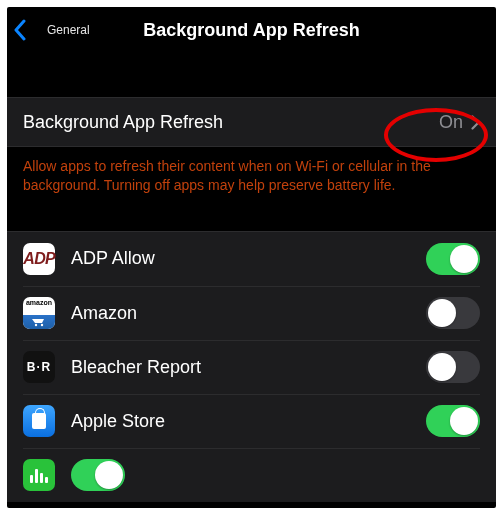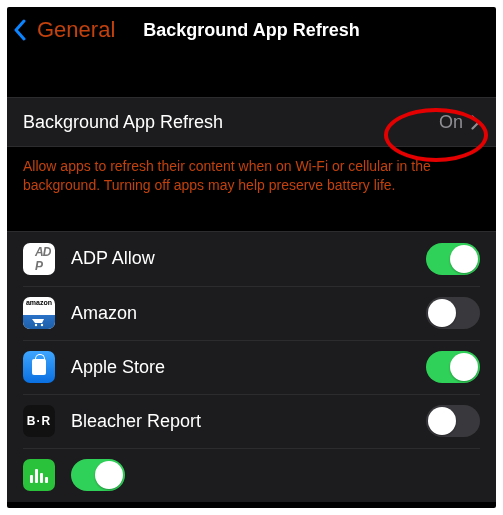--- a/index.html
+++ b/index.html
@@ -22,23 +22,23 @@
   }
   .nav {
     display: flex;
     align-items: center;
     height: 46px;
     padding: 0 6px;
   }
   .back {
     display: flex;
     align-items: center;
-    color: #c2410c;
-    font-size: 22px;
-    gap: 10px;
+    color: #e5e5e5;
+    font-size: 12px;
+    gap: 20px;
   }
   .back svg { display: block; }
   .title {
     position: absolute;
     left: 0; right: 0;
     text-align: center;
     font-size: 18px;
     font-weight: 600;
     color: #fff;
     pointer-events: none;
@@ -136,21 +136,21 @@
     border: 4px solid #e40000;
     border-radius: 50%;
     width: 104px;
     height: 54px;
     right: 8px;
     top: 101px;
     pointer-events: none;
   }
 
   
-  .ic-adp { background: #fff; color: #737373; font-size: 12px; font-style: italic; letter-spacing: -1px; padding-left: 12px; }
+  .ic-adp { background: #fff; color: #7f1d1d; font-size: 16px; font-style: italic; letter-spacing: -1px; }
   .ic-amazon { background: #fff; position: relative; flex-direction: column; overflow: hidden; }
   .ic-amazon .top { font-size: 7px; color: #000; line-height: 1; margin-top: 2px; }
   .ic-amazon .cart { height: 14px; width: 100%; background: linear-gradient(#2a72c8, #1d5fa8); margin-top: auto; display:flex; align-items:center; justify-content:center; }
   .ic-amazon .cart svg { display:block; }
   .ic-apple { background: linear-gradient(#3ea6ff, #0a6fe0); }
   .ic-apple .bag { width: 14px; height: 16px; background: #fff; border-radius: 2px; position: relative; }
   .ic-apple .bag::before { content:""; position:absolute; top:-5px; left:3px; width:8px; height:6px; border:1.5px solid #fff; border-bottom:none; border-radius: 5px 5px 0 0; }
   .ic-br { background: #111; color: #fff; font-size: 12px; letter-spacing: 1px; }
   .ic-clarity { background: #29c23a; }
   .ic-clarity .bars { display:flex; align-items:flex-end; gap:2px; height:16px; }
@@ -209,35 +209,35 @@
         </div>
         <div class="app-label">Amazon</div>
         <div class="switch off">
             <div class="knob"></div>
           </div>
       </div>
     </div>
 
     <div class="app-row">
       <div class="app-inner">
-        <div class="app-icon ic-apple">
-            <div class="bag"></div>
-          </div>
-        <div class="app-label">Apple Store</div>
-        <div class="switch on">
-            <div class="knob"></div>
-          </div>
-      </div>
-    </div>
-
-    <div class="app-row">
-      <div class="app-inner">
         <div class="app-icon ic-br">B·R</div>
         <div class="app-label">Bleacher Report</div>
         <div class="switch off">
+            <div class="knob"></div>
+          </div>
+      </div>
+    </div>
+
+    <div class="app-row">
+      <div class="app-inner">
+        <div class="app-icon ic-apple">
+            <div class="bag"></div>
+          </div>
+        <div class="app-label">Apple Store</div>
+        <div class="switch on">
             <div class="knob"></div>
           </div>
       </div>
     </div>
 
     <div class="app-row">
       <div class="app-inner">
         <div class="app-icon ic-clarity">
           <div class="bars">
               <span style="height:8px"></span>

